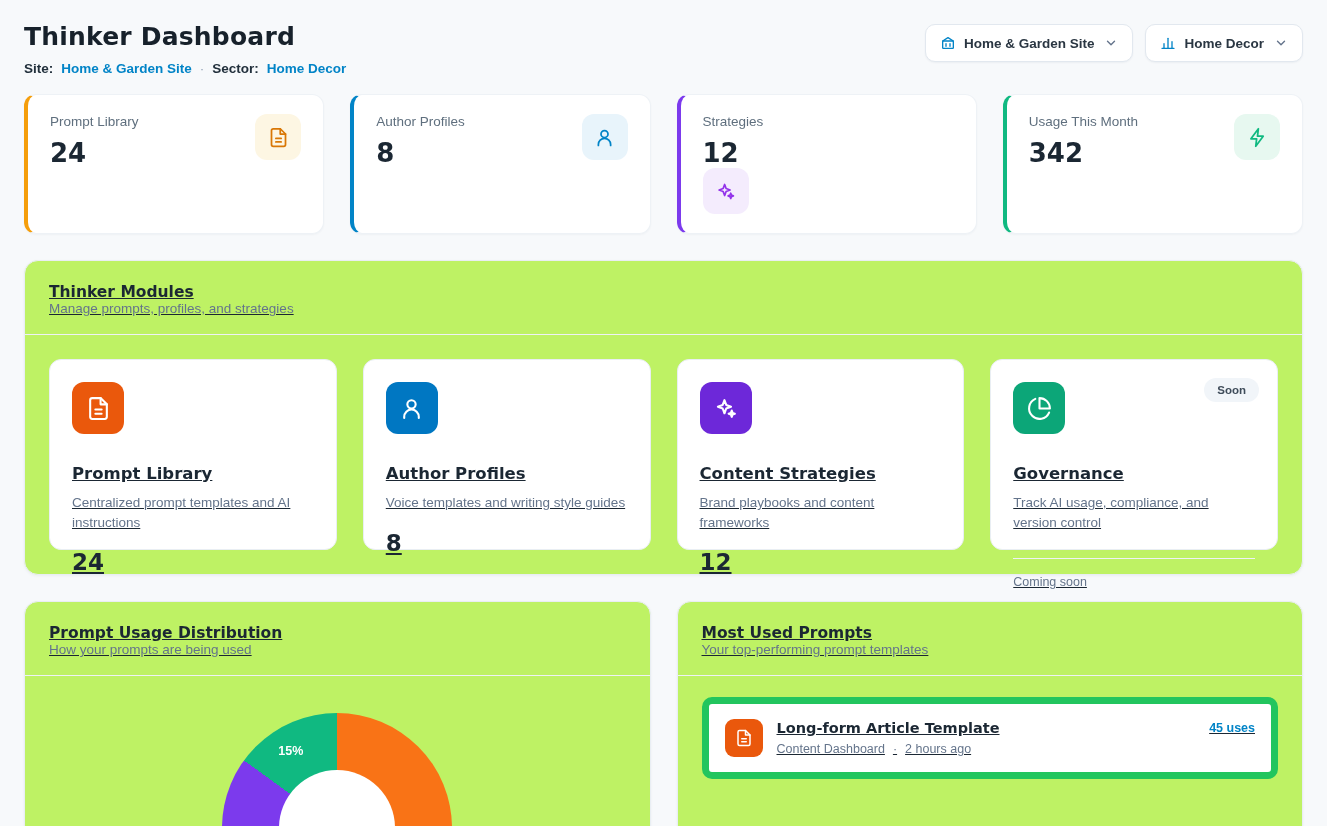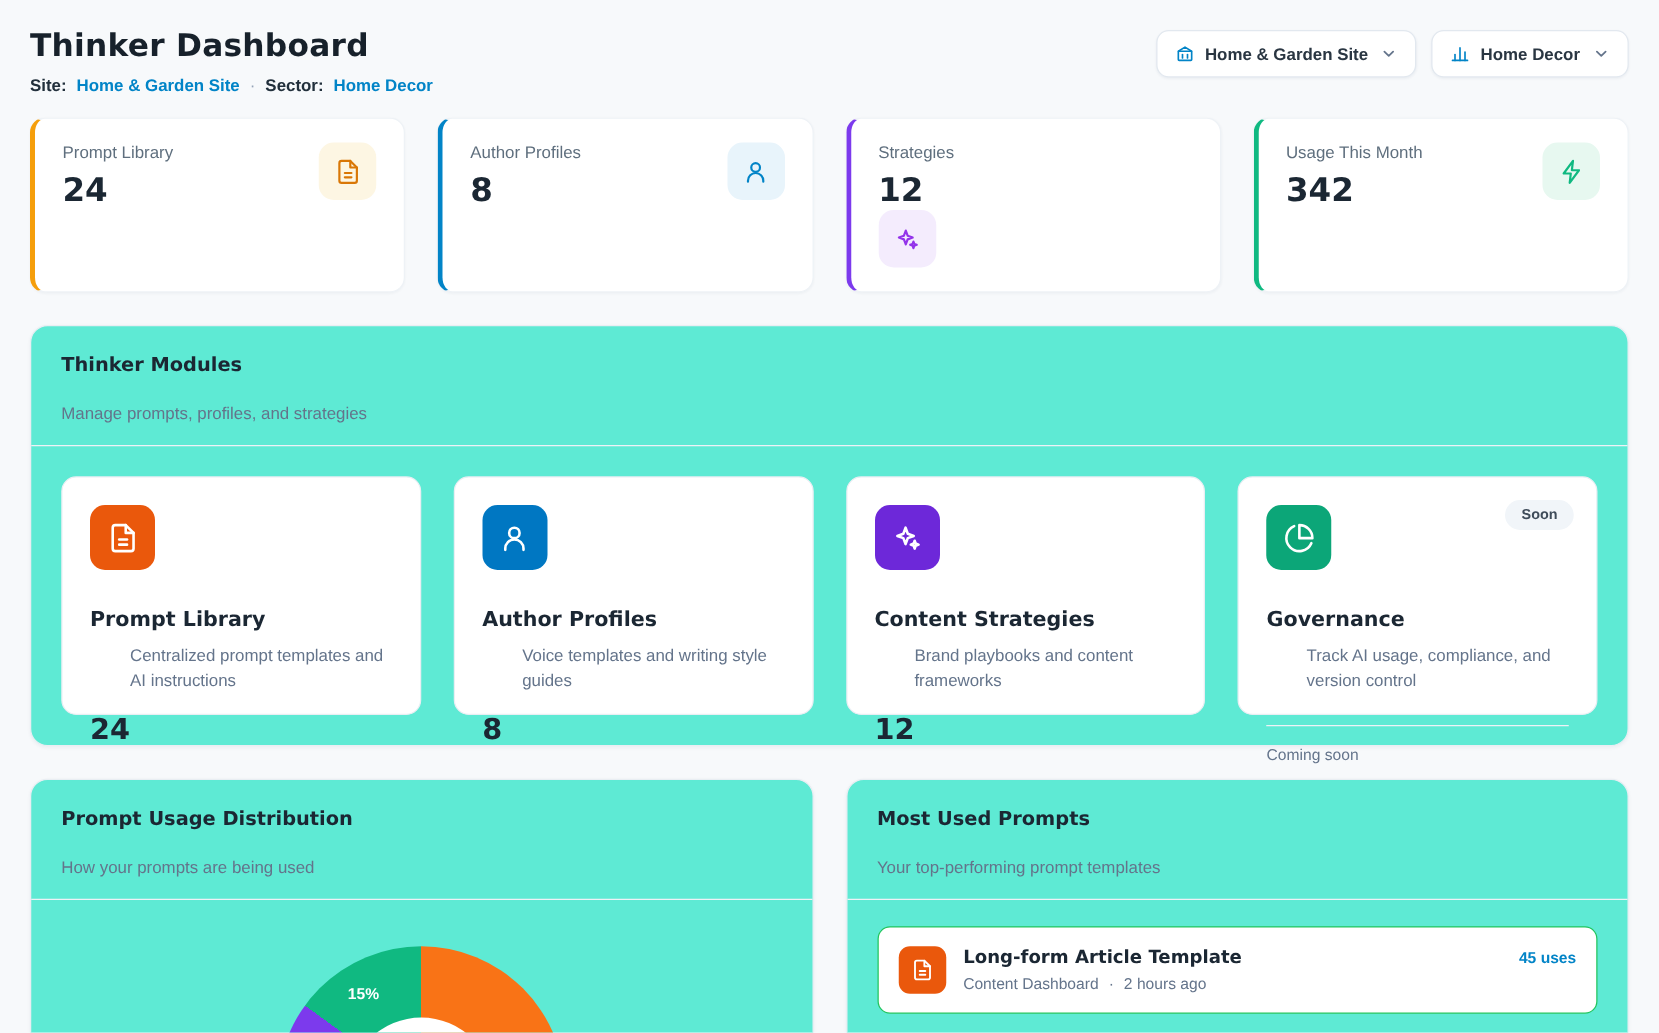--- a/index.html
+++ b/index.html
@@ -39,58 +39,58 @@
     background:#fff; border:1px solid #eef2f6; border-left-width:4px; border-left-style:solid;
     border-radius:12px; padding:19px 22px; display:flex; justify-content:space-between;
     box-shadow:0 1px 2px rgba(23,43,77,.04);
   }
   .stat-label { font-size:13.5px; color:#5f6f7e; }
   .stat-value { font-family:"DejaVu Sans", sans-serif; font-size:26px; font-weight:bold; color:#1b2733; margin-top:9px; }
   .stat-icon { width:46px; height:46px; border-radius:12px; display:flex; align-items:center; justify-content:center; flex:none; }
 
   
   .panel {
-    background:#5eead4; border:1px solid #e9eef3; border-radius:14px;
-    margin-top:26px; box-shadow:0 1px 3px rgba(23,43,77,.05);
+    background:#bef264; border:1px solid #e9eef3; border-radius:14px;
+    margin-top:26px; box-shadow:0 1px 3px rgba(23,43,77,.05);text-decoration:underline;
   }
   .panel-head { padding:22px 24px 18px; border-bottom:1px solid #eef2f6; }
   .panel-title { font-family:"DejaVu Sans", sans-serif; font-size:15.5px; font-weight:bold; color:#1b2733; }
-  .panel-sub { font-size:13.5px; color:#64748b; margin-top:22px; }
+  .panel-sub { font-size:13.5px; color:#64748b; margin-top:0; }
 
   
   .modules { display:grid; grid-template-columns:repeat(4,1fr); gap:26px; padding:24px; }
   .module {
     border:1px solid #e9eef3; border-radius:12px; padding:22px;
     position:relative; height:191px; background:#fff; cursor:pointer;
   }
   .module-icon {
     width:52px; height:52px; border-radius:12px; color:#fff;
     display:flex; align-items:center; justify-content:center;
   }
   .module-title { font-family:"DejaVu Sans", sans-serif; font-size:16.5px; font-weight:bold; color:#1b2733; margin-top:30px; }
-  .module-desc { font-size:13.5px; color:#64748b; margin-top:10px; line-height:1.45;margin-left:32px; }
+  .module-desc { font-size:13.5px; color:#64748b; margin-top:10px; line-height:1.45; }
   .module-count { font-family:"DejaVu Sans", sans-serif; font-size:23px; font-weight:bold; margin-top:17px; }
   .soon-badge {
     position:absolute; top:18px; right:18px; background:#f1f5f9; color:#3f4c5a;
     font-size:11.5px; font-weight:bold; border-radius:999px; padding:6px 13px;
   }
   .module-divider { border-top:1px solid #eef2f6; margin-top:26px; }
   .coming-soon { font-size:12.5px; color:#64748b; margin-top:16px; }
 
   
   .bottom-grid { display:grid; grid-template-columns:1fr 1fr; gap:26px; margin-top:26px; }
   .bottom-card { min-height:400px; }
 
   .chart-body { padding:0 24px; }
   .donut { width:230px; height:230px; border-radius:50%; margin:37px auto 0; position:relative; }
   .donut-hole { position:absolute; inset:57px; background:#fff; border-radius:50%; }
   .donut-label { position:absolute; left:56px; top:31px; color:#fff; font-size:12.5px; font-weight:bold; }
 
   .prompt-item {
-    margin:21px 24px; border:1px solid #22c55e; border-radius:10px;
+    margin:21px 24px; border:7px solid #22c55e; border-radius:10px;
     padding:15px 16px; display:flex; align-items:center; gap:14px; cursor:pointer;
     background:#fff;
   }
   .prompt-icon {
     width:38px; height:38px; border-radius:9px; color:#fff; flex:none;
     display:flex; align-items:center; justify-content:center;
   }
   .prompt-title { font-family:"DejaVu Sans", sans-serif; font-size:14.5px; font-weight:bold; color:#1b2733; }
   .prompt-meta { font-size:12.5px; color:#64748b; margin-top:6px; display:flex; gap:8px; align-items:center; }
   .prompt-uses { margin-left:auto; align-self:flex-start; margin-top:2px; color:#0284c7; font-size:12.5px; font-weight:bold; }

